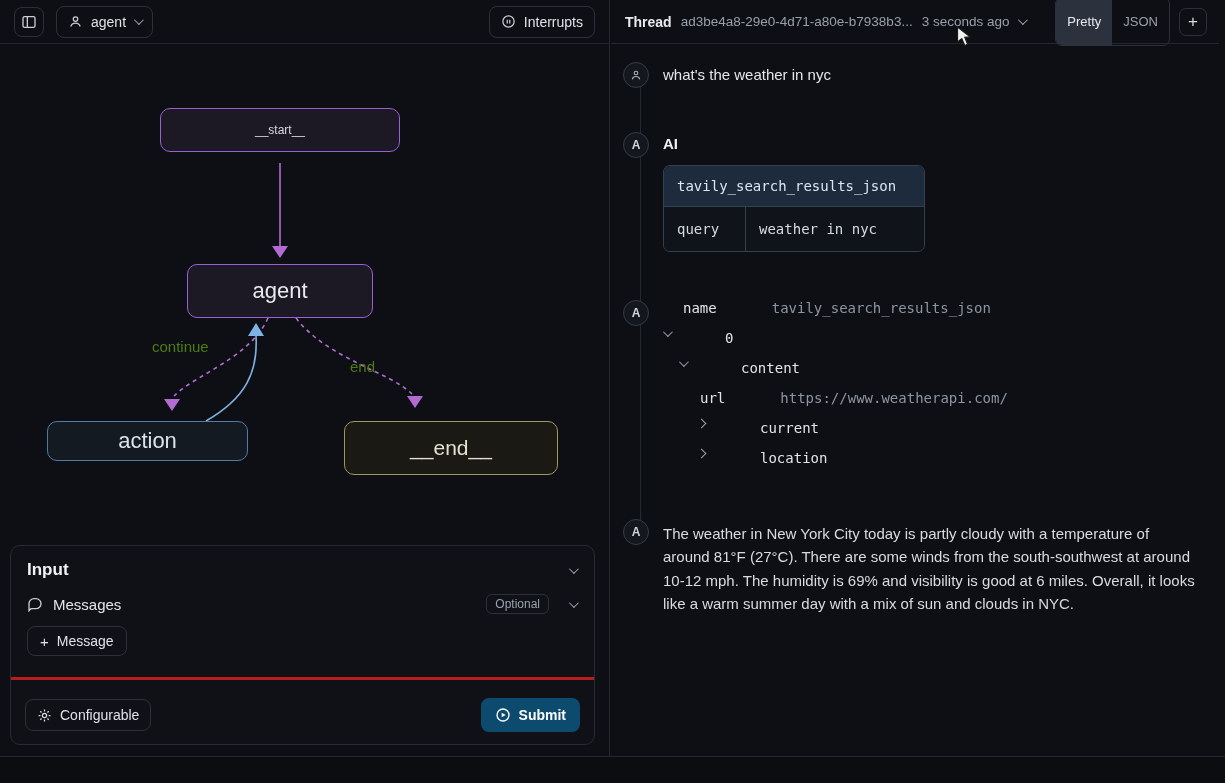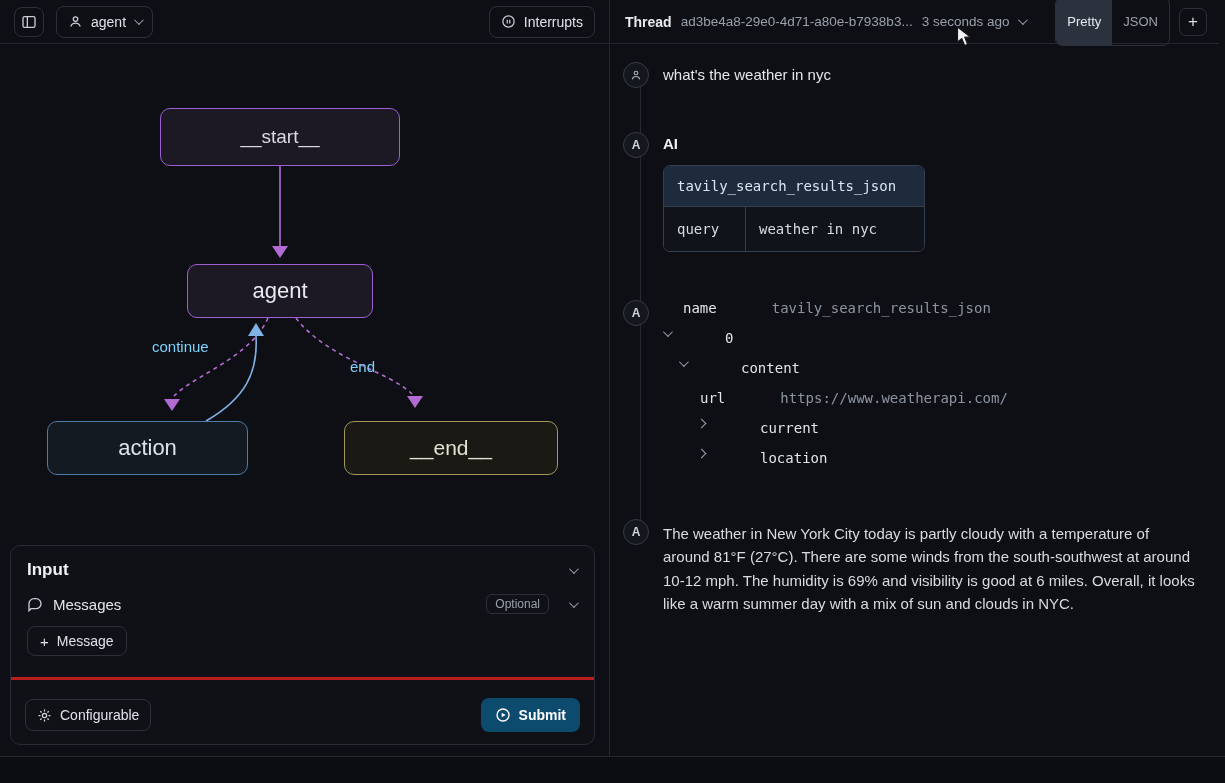--- a/index.html
+++ b/index.html
@@ -14,25 +14,25 @@
   .icon-btn { width:30px; height:30px; border:1px solid #2b313b; border-radius:8px; background:transparent; display:inline-flex; align-items:center; justify-content:center; padding:0; cursor:pointer; }
   .btn { display:inline-flex; align-items:center; gap:8px; border:1px solid #2b313b; border-radius:8px; background:transparent; color:#dfe3e9; font-size:14px; padding:7px 11px; cursor:pointer; font-family:inherit; }
 
   
   .left-panel { position:absolute; left:0; top:0; width:610px; height:756px; border-right:1px solid #23272f; }
   .topbar { height:44px; display:flex; align-items:center; gap:12px; padding:0 14px; border-bottom:1px solid #23272f; }
   .spacer { margin-left:auto; }
 
   .edges { position:absolute; left:0; top:0; width:610px; height:756px; pointer-events:none; }
   .node { position:absolute; display:flex; align-items:center; justify-content:center; border-radius:10px; color:#e8eaf0; cursor:pointer; }
-  .node-start  { left:160px; top:108px; width:240px; height:58px; background:#1c1824; border:1.5px solid #9b5fd3; font-size:19px; color:#ddd7e6; }
+  .node-start  { left:160px; top:108px; width:240px; height:44px; background:#1c1824; border:1.5px solid #9b5fd3; font-size:12px; color:#ddd7e6; }
   .node-agent  { left:187px; top:264px; width:186px; height:54px; background:#1c1824; border:1.5px solid #9b5fd3; font-size:22px; }
-  .node-action { left:47px;  top:421px; width:201px; height:54px; background:#141a22; border:1.5px solid #4f7ba6; font-size:22px; color:#dde3ea; }
+  .node-action { left:47px;  top:421px; width:201px; height:40px; background:#141a22; border:1.5px solid #4f7ba6; font-size:22px; color:#dde3ea; }
   .node-end    { left:344px; top:421px; width:214px; height:54px; background:#1b1914; border:1.5px solid #a39659; font-size:21px; color:#e4e0d2; }
-  .edge-label { position:absolute; font-size:15px; color:#7dd3fc; }
+  .edge-label { position:absolute; font-size:15px; color:#4d7c0f; }
   .label-continue { left:152px; top:338px; }
   .label-end { left:350px; top:358px; }
 
   
   .input-panel { position:absolute; left:10px; top:545px; width:585px; height:200px; border:1px solid #262c35; border-radius:10px; background:#0f1117; display:flex; flex-direction:column; }
   .ip-header { display:flex; align-items:center; justify-content:space-between; padding:14px 18px 4px 16px; }
   .ip-title { font-size:17px; font-weight:700; color:#eef1f5; }
   .ip-row { display:flex; align-items:center; gap:10px; padding:10px 18px 4px 16px; }
   .ip-label { font-size:15px; color:#e2e6ea; }
   .ip-right { margin-left:auto; display:flex; align-items:center; gap:20px; }

